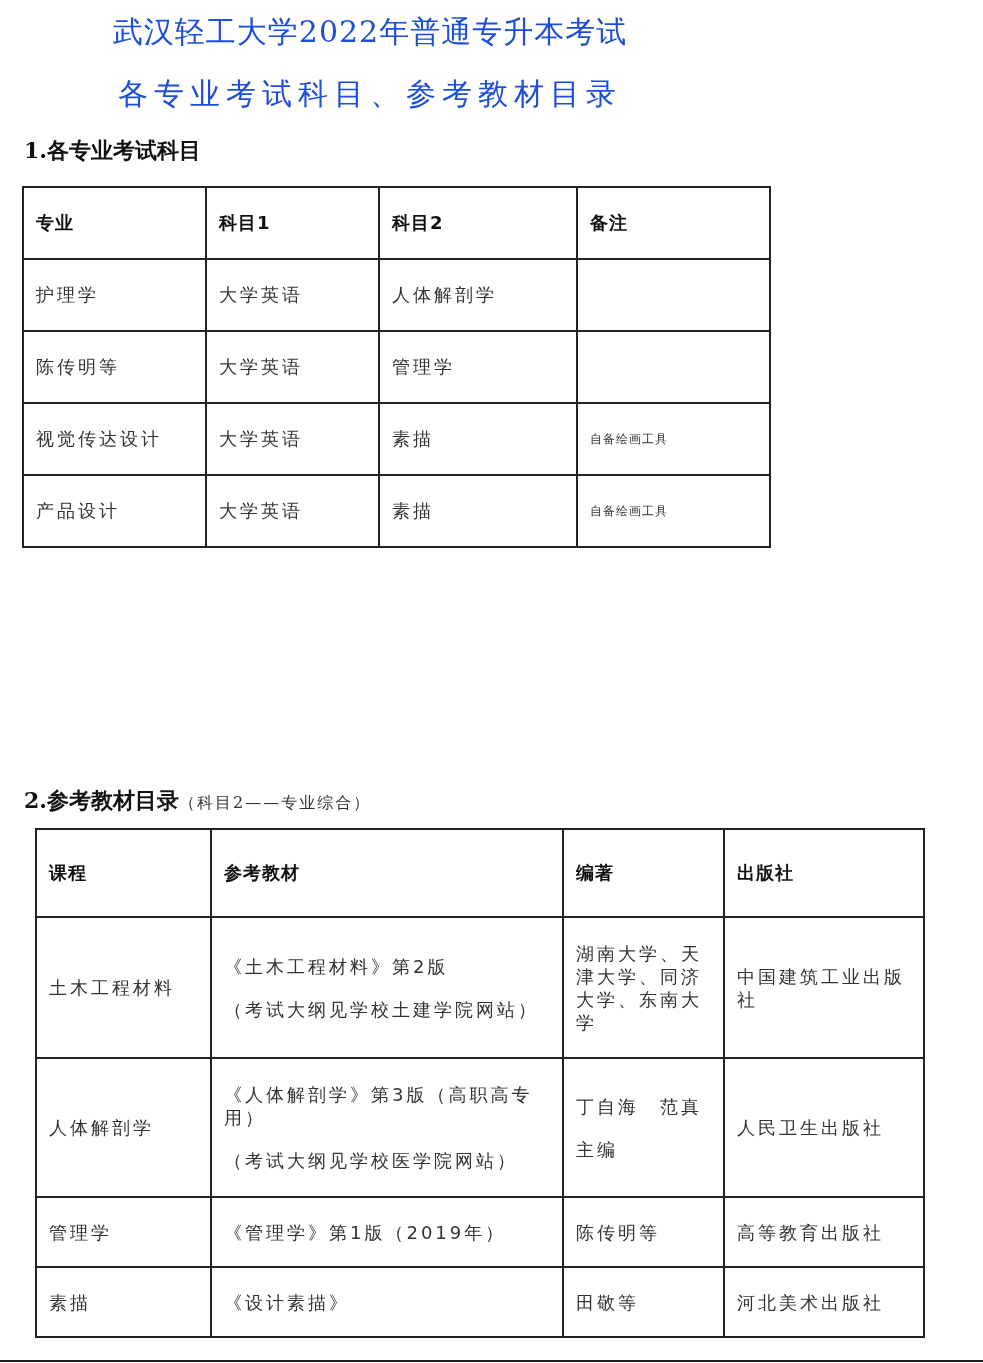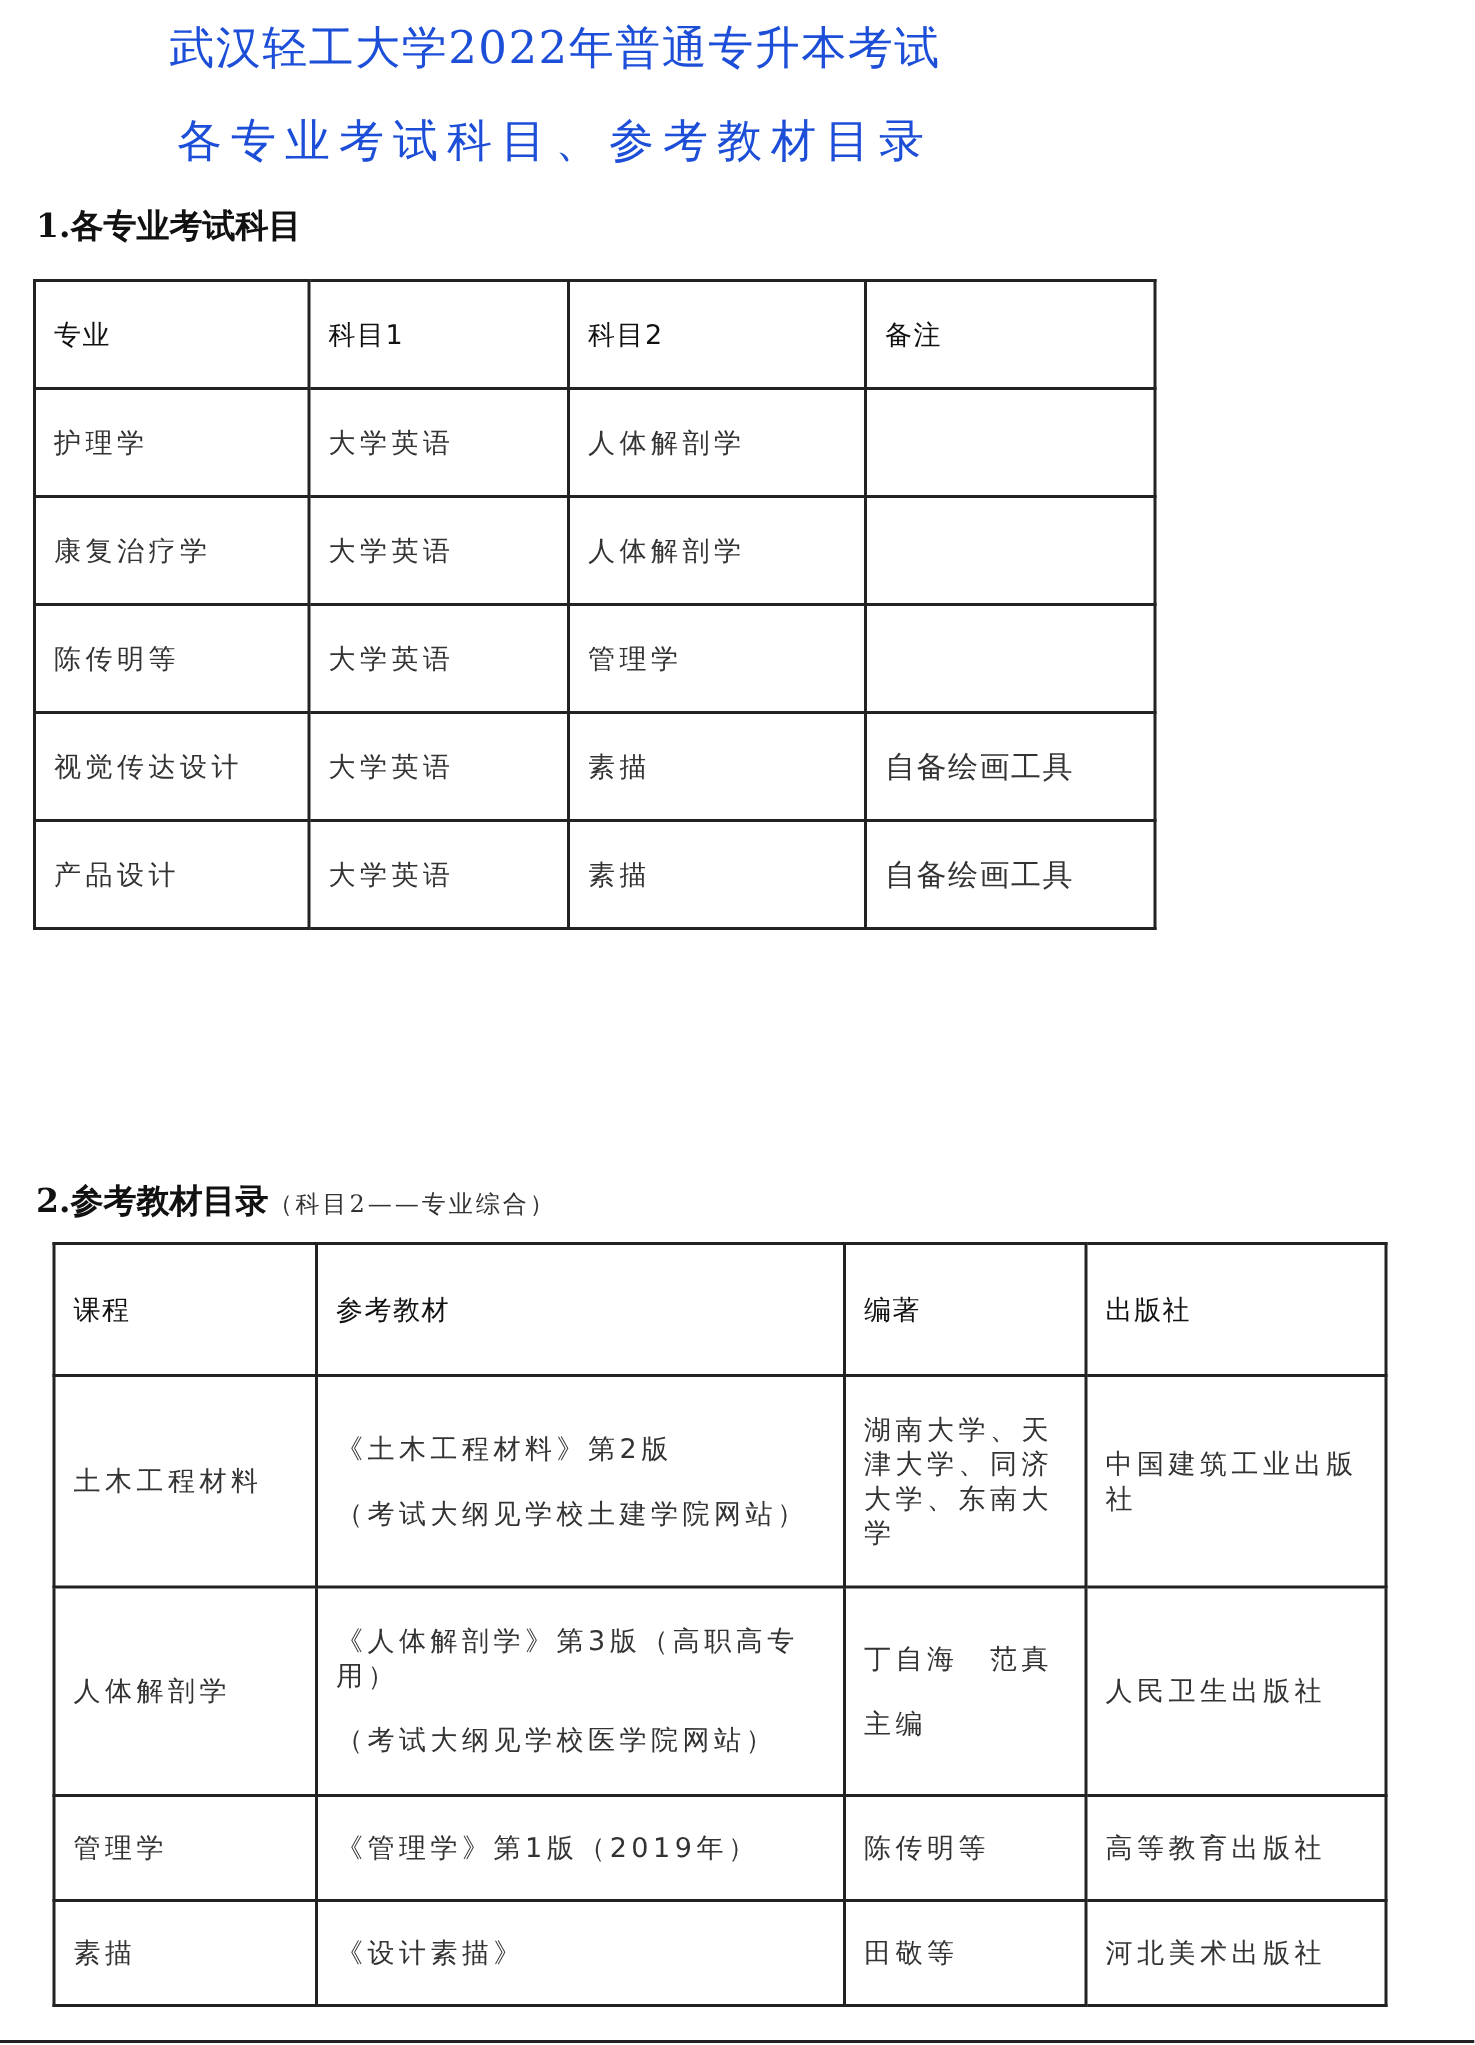--- a/index.html
+++ b/index.html
@@ -18,24 +18,24 @@
   }
   .section-h .sub { font-size: 16px; font-weight: normal; color: #333; letter-spacing: 2px; }
   table {
     position: absolute; border-collapse: collapse; table-layout: fixed;
     font-family: "DejaVu Sans", "Liberation Sans", sans-serif;
   }
   td, th {
     border: 2px solid #222; text-align: left; vertical-align: middle;
     padding: 0 12px; font-size: 18px; color: #333; letter-spacing: 3px;
   }
-  th { font-weight: normal; color: #111; letter-spacing: 1px; margin-left: 19px; }
+  th { font-weight: bold; color: #111; letter-spacing: 1px; margin-left: 19px; }
   #t1 { left: 22px; top: 186px; width: 747px; }
   #t1 tr { height: 72px; }
-  #t1 td.note { font-size: 20px; letter-spacing: 1px; }
+  #t1 td.note { font-size: 12px; letter-spacing: 1px; }
   #t2 { left: 35px; top: 828px; width: 888px; }
   #t2 td { line-height: 23px; }
   .gap { display: block; height: 20px; }
   .bottom-rule {
     position: absolute; left: 0; top: 1360px; width: 983px; height: 2px; background: #222;
   }
 </style>
 </head>
 <body>
 
@@ -53,26 +53,20 @@
     </colgroup>
   <tbody>
       <tr>
     <th>专业</th>
     <th>科目1</th>
     <th>科目2</th>
     <th>备注</th>
   </tr>
   <tr>
     <td>护理学</td>
-    <td>大学英语</td>
-    <td>人体解剖学</td>
-    <td class="note"></td>
-  </tr>
-  <tr>
-    <td>康复治疗学</td>
     <td>大学英语</td>
     <td>人体解剖学</td>
     <td class="note"></td>
   </tr>
   <tr>
     <td>陈传明等</td>
     <td>大学英语</td>
     <td>管理学</td>
     <td class="note"></td>
   </tr>

